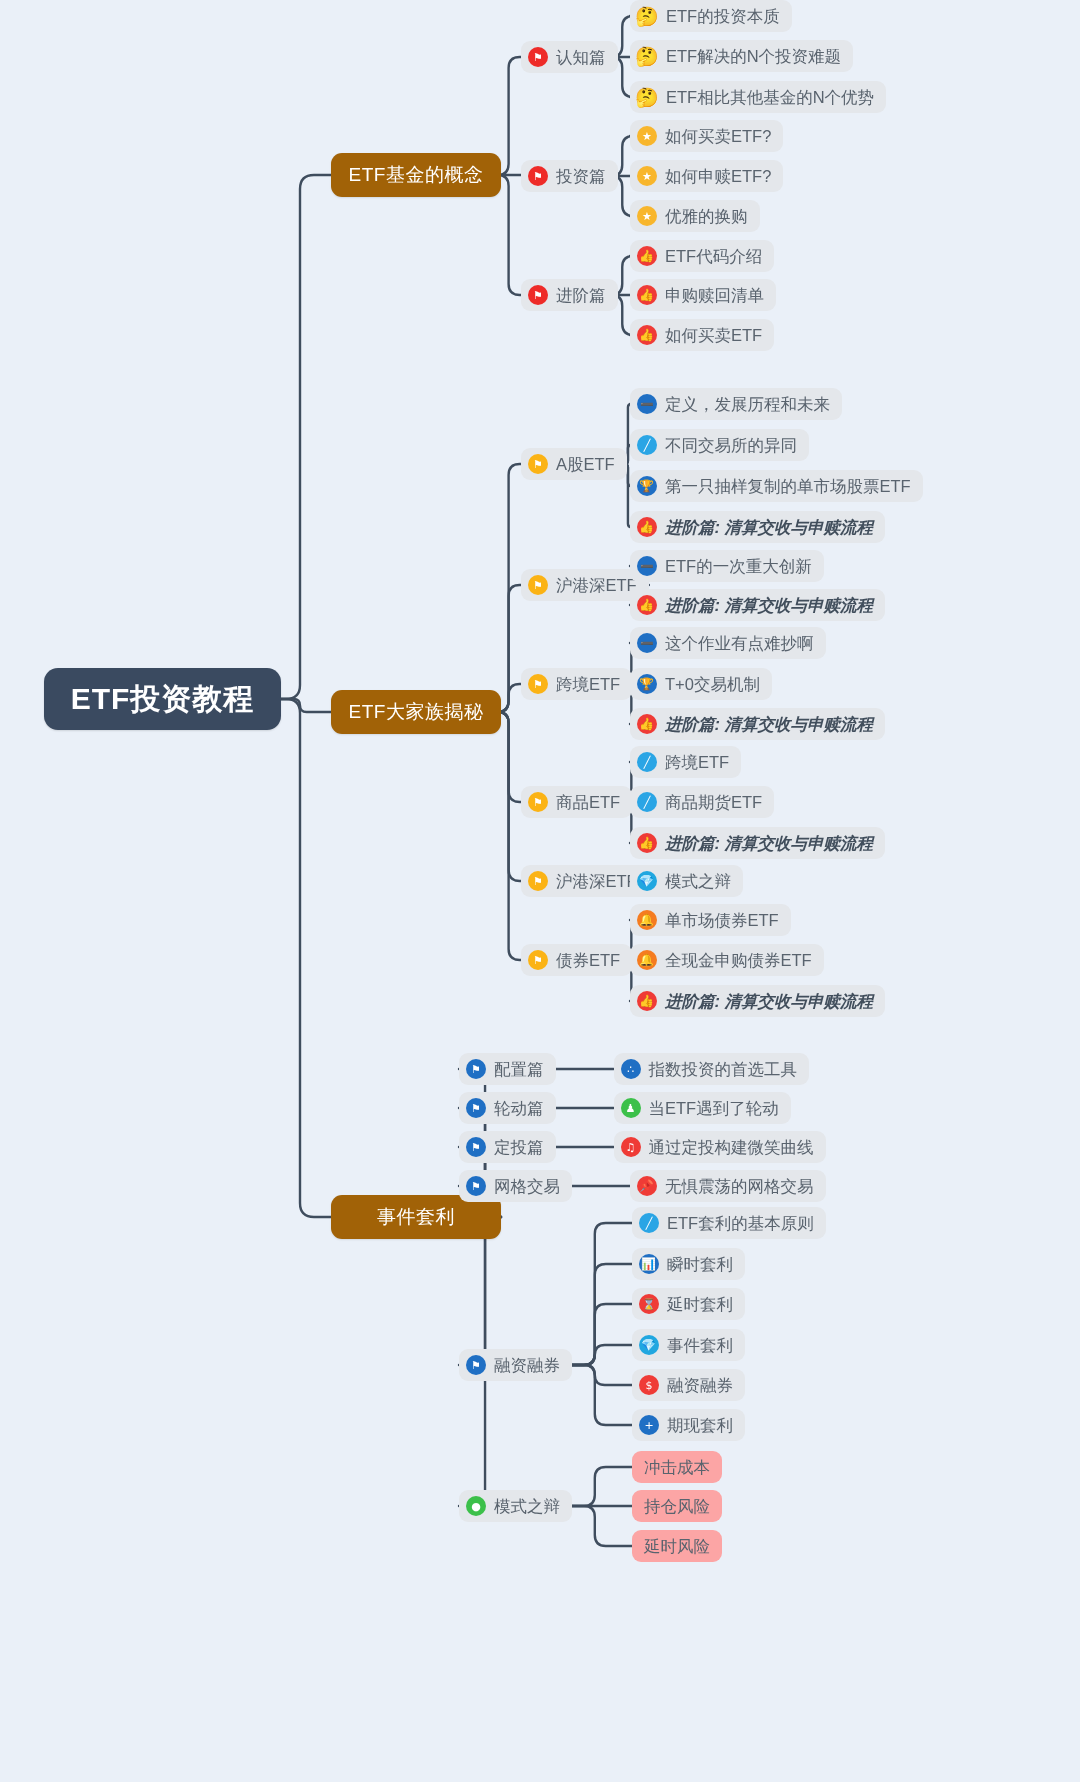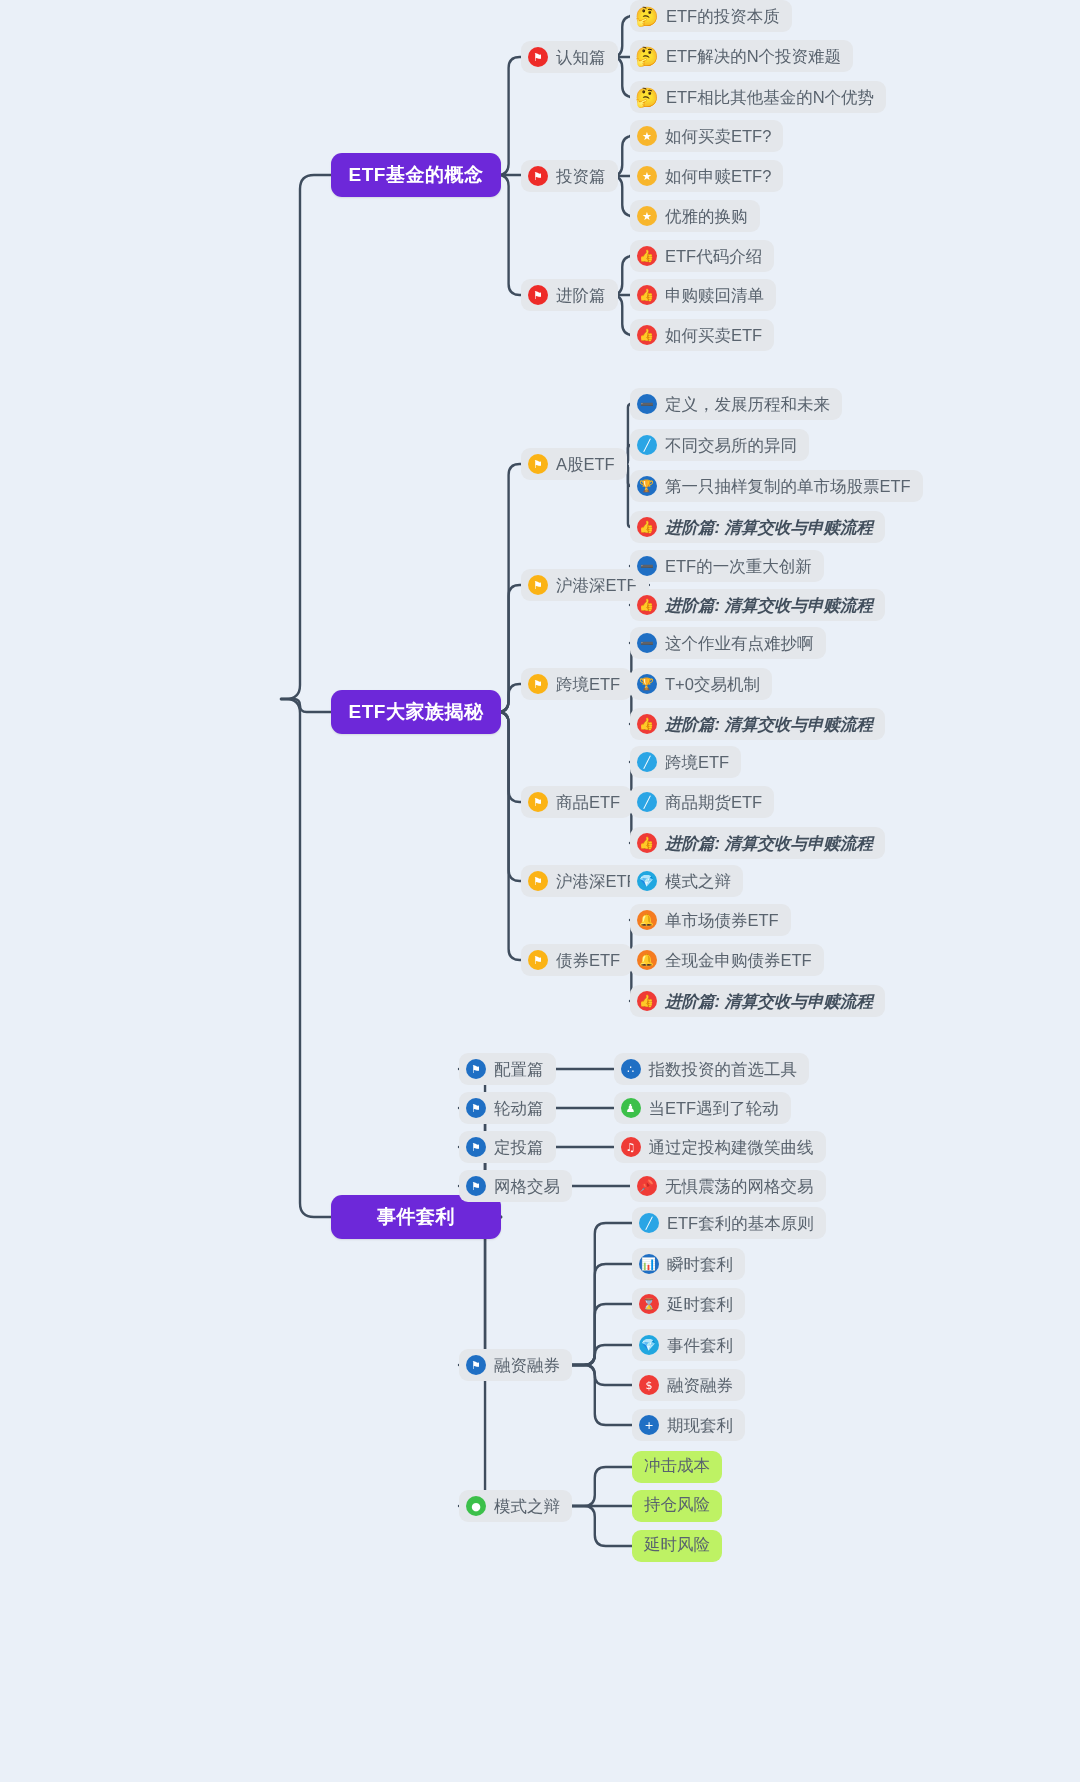--- a/index.html
+++ b/index.html
@@ -18,31 +18,31 @@
 
   
   .root{
     background:#3a4a60;color:#fff;border-radius:14px;
     font-size:30px;font-weight:bold;letter-spacing:1px;
     padding:0 26px;height:62px;justify-content:center;
     box-shadow:0 1px 2px rgba(0,0,0,.12);
   }
   
   .branch{
-    background:#6d28d9;color:#fff;border-radius:11px;
-    font-size:19px;font-weight:bold;letter-spacing:.5px;
+    background:#a16207;color:#fff;border-radius:11px;
+    font-size:19px;font-weight:normal;letter-spacing:.5px;
     padding:0 18px;height:44px;justify-content:center;
     box-shadow:0 1px 2px rgba(0,0,0,.10);
   }
   
   .chip{
     background:#e4e7eb;border-radius:9px;height:32px;padding:0 12px 0 7px;
     color:#59636e;font-size:16.5px;gap:8px;
   }
-  .chip.plain{background:#bef264;padding-left:12px;font-family:Liberation Mono, monospace;}
+  .chip.plain{background:#fca5a5;padding-left:12px;}
   .chip .lbl{line-height:1;}
   .chip.adv .lbl{font-weight:bold;font-style:italic;color:#414e5c;}
 
   .ico{
     width:20px;height:20px;border-radius:50%;flex:0 0 20px;
     display:flex;align-items:center;justify-content:center;
     font-size:11px;color:#fff;line-height:1;font-family:"DejaVu Sans",sans-serif;
   }
   .ico.emoji{background:transparent;font-size:19px;width:21px;flex-basis:21px;}
 </style>
@@ -101,20 +101,23 @@
       <path d="M572,1365H583.8Q594.8,1365 594.8,1354V1275Q594.8,1264 605.8,1264H632" fill="none" stroke="#3f4d5e" stroke-width="2.4" stroke-linecap="round" stroke-linejoin="round"></path>
       <path d="M572,1365H583.8Q594.8,1365 594.8,1354V1315Q594.8,1304 605.8,1304H632" fill="none" stroke="#3f4d5e" stroke-width="2.4" stroke-linecap="round" stroke-linejoin="round"></path>
       <path d="M572,1365H584.8Q594.8,1365 594.8,1355V1355Q594.8,1345 604.8,1345H632" fill="none" stroke="#3f4d5e" stroke-width="2.4" stroke-linecap="round" stroke-linejoin="round"></path>
       <path d="M572,1365H584.8Q594.8,1365 594.8,1375V1375Q594.8,1385 604.8,1385H632" fill="none" stroke="#3f4d5e" stroke-width="2.4" stroke-linecap="round" stroke-linejoin="round"></path>
       <path d="M572,1365H583.8Q594.8,1365 594.8,1376V1414Q594.8,1425 605.8,1425H632" fill="none" stroke="#3f4d5e" stroke-width="2.4" stroke-linecap="round" stroke-linejoin="round"></path>
       <path d="M501,1217H474.04Q485.04,1217 485.04,1228V1495Q485.04,1506 496.04,1506H459" fill="none" stroke="#3f4d5e" stroke-width="2.4" stroke-linecap="round" stroke-linejoin="round"></path>
       <path d="M572,1506H583.8Q594.8,1506 594.8,1495V1478Q594.8,1467 605.8,1467H632" fill="none" stroke="#3f4d5e" stroke-width="2.4" stroke-linecap="round" stroke-linejoin="round"></path>
       <path d="M572,1506H632" fill="none" stroke="#3f4d5e" stroke-width="2.4" stroke-linecap="round" stroke-linejoin="round"></path>
       <path d="M572,1506H583.8Q594.8,1506 594.8,1517V1535Q594.8,1546 605.8,1546H632" fill="none" stroke="#3f4d5e" stroke-width="2.4" stroke-linecap="round" stroke-linejoin="round"></path>
     </svg>
+<div class="node root" style="left: 44px; top: 668px; width: 237px; height: 62px;">
+      <span class="lbl">ETF投资教程</span>
+    </div>
     <div class="node branch" style="left: 331px; top: 153px; width: 170px; height: 44px;">
       <span class="lbl">ETF基金的概念</span>
     </div>
     <div class="node chip" style="left: 521px; top: 41px; height: 32px;">
       <span class="ico" style="background: rgb(238, 43, 40);">⚑</span>
       <span class="lbl">认知篇</span>
     </div>
     <div class="node chip" style="left: 630px; top: 0px; height: 32px;">
       <span class="ico emoji">🤔</span>
       <span class="lbl">ETF的投资本质</span>

